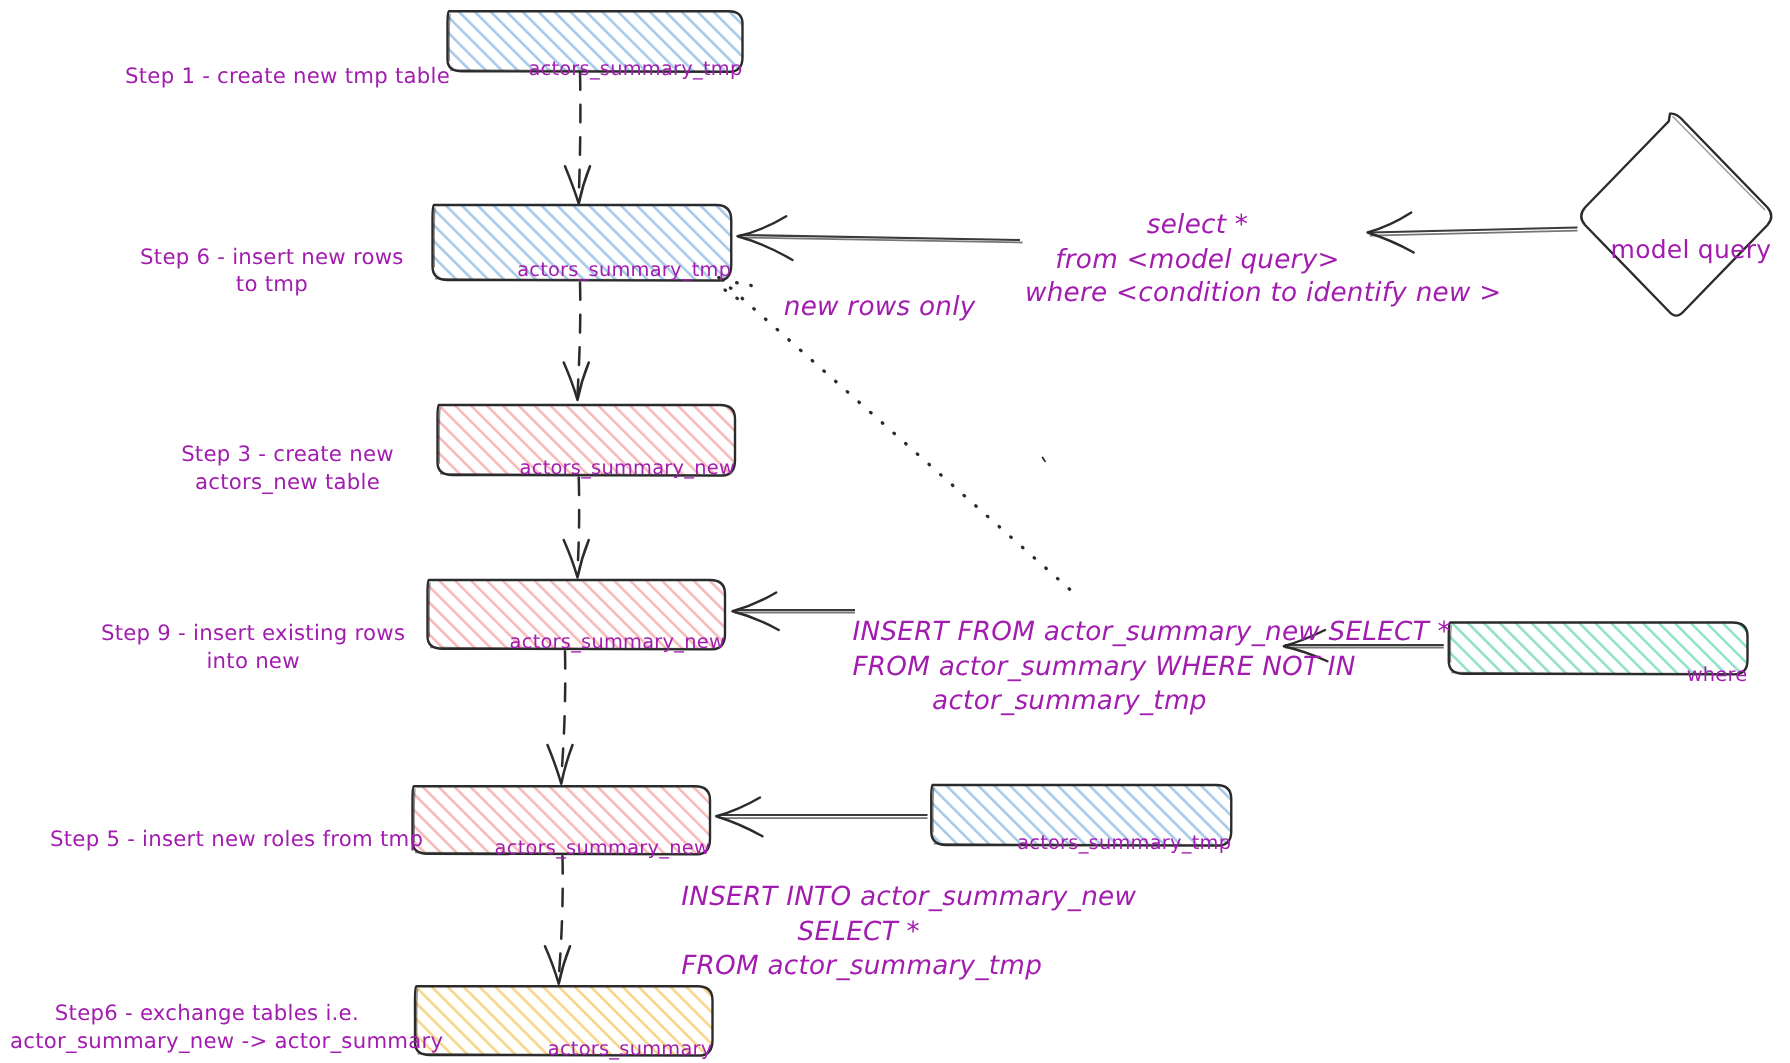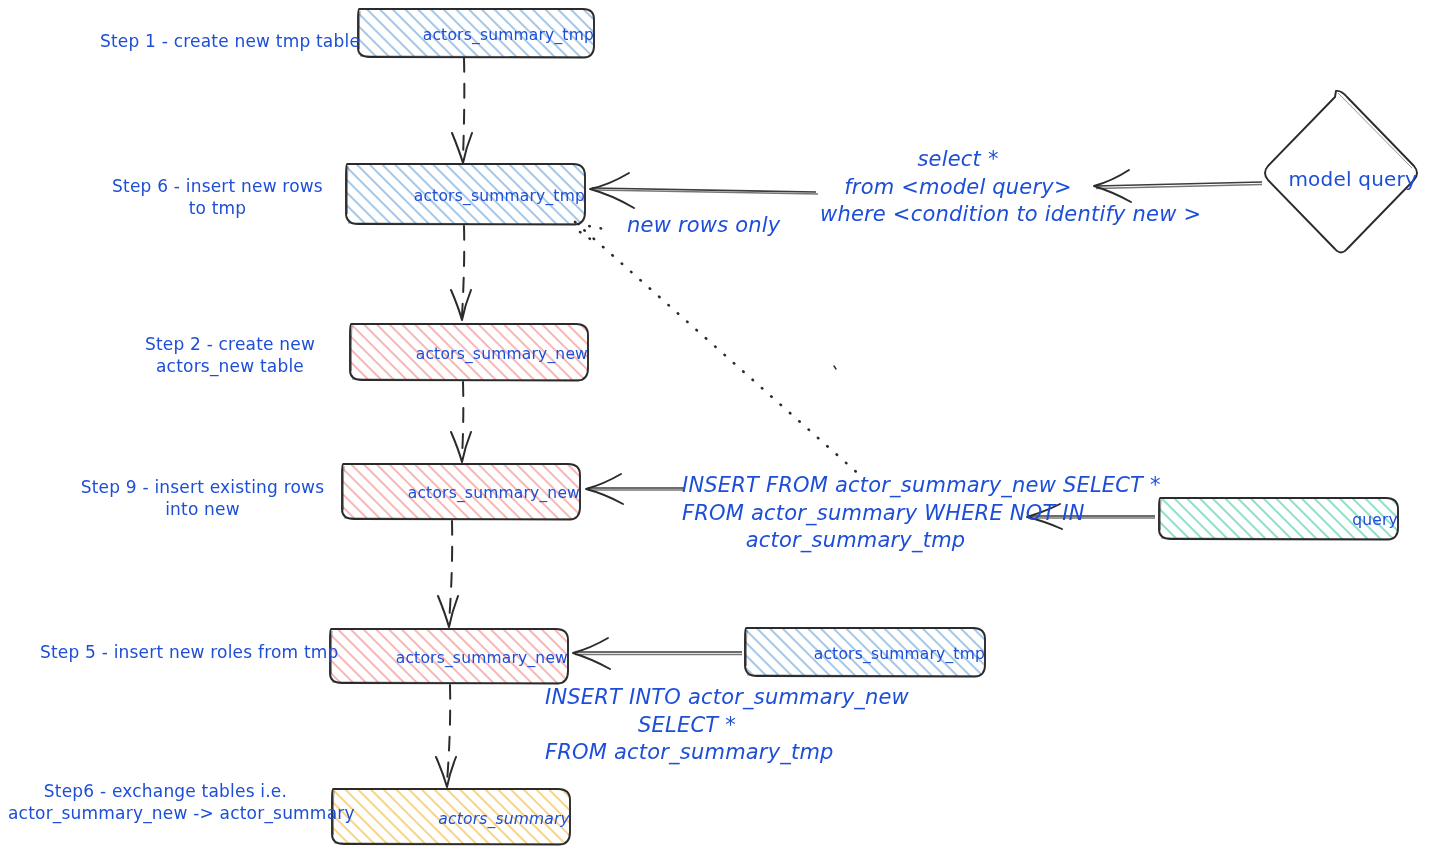--- a/index.html
+++ b/index.html
@@ -16,24 +16,25 @@
   }
   #canvas {
     position: absolute;
     left: 0; top: 0;
     width: 1432px;
     height: 850px;
   }
   .lbl {
     position: absolute;
     font-family: "DejaVu Sans", sans-serif;
-    color: #1d4ed8;
+    color: #a21caf;
     white-space: pre;
     line-height: 1.32;
     letter-spacing: 0.2px;
+    margin-top: 20px;
   }
   .step-label {
     font-size: 17px;
     text-align: center;
   }
   .node-label {
     font-size: 15.5px;
     text-align: right;
     width: 100%;
   }
@@ -173,36 +174,36 @@
   </g>
 
   <g>
     <path d="M834,366 l2,3" fill="none" stroke="#2b2b2b" stroke-width="1.4" stroke-linecap="round"></path>
   </g>
 </svg>
 
 <div class="lbl step-label" style="left:100px; top:30px; width:250px;">Step 1 - create new tmp table</div>
 <div class="lbl step-label" style="left:110px; top:175px; width:215px;">Step 6 - insert new rows
 to tmp</div>
-<div class="lbl step-label" style="left:130px; top:333px; width:200px;">Step 2 - create new
+<div class="lbl step-label" style="left:130px; top:333px; width:200px;">Step 3 - create new
 actors_new table</div>
 <div class="lbl step-label" style="left:80px; top:476px; width:245px;">Step 9 - insert existing rows
 into new</div>
 <div class="lbl step-label" style="left:40px; top:641px; width:275px;">Step 5 - insert new roles from tmp</div>
 <div class="lbl step-label" style="left:8px; top:780px; width:315px;">Step6 - exchange tables i.e.
 actor_summary_new -&gt; actor_summary</div>
 
 <div class="lbl node-label" style="left:358px; top:25px; width:236px;">actors_summary_tmp</div>
 <div class="lbl node-label" style="left:346px; top:186px; width:239px;">actors_summary_tmp</div>
 <div class="lbl node-label" style="left:350px; top:344px; width:238px;">actors_summary_new</div>
 <div class="lbl node-label" style="left:342px; top:483px; width:238px;">actors_summary_new</div>
 <div class="lbl node-label" style="left:330px; top:648px; width:238px;">actors_summary_new</div>
-<div class="lbl node-label" style="left:332px; top:809px; width:238px;font-style:italic;">actors_summary</div>
+<div class="lbl node-label" style="left:332px; top:809px; width:238px;">actors_summary</div>
 <div class="lbl node-label" style="left:1265px; top:166px; width:152px; font-size:20px;">model query</div>
-<div class="lbl node-label" style="left:1159px; top:510px; width:239px;">query</div>
+<div class="lbl node-label" style="left:1159px; top:510px; width:239px;">where</div>
 <div class="lbl node-label" style="left:745px; top:644px; width:240px;">actors_summary_tmp</div>
 
 <div class="lbl edge-label" style="left:627px; top:212px; width:140px; text-align:left;">new rows only</div>
 <div class="lbl edge-label" style="left:820px; top:146px; width:276px; text-align:center;">select *
 from &lt;model query&gt;
 where &lt;condition to identify new &gt;</div>
 <div class="lbl edge-label" style="left:682px; top:472px; width:347px; text-align:center;">INSERT FROM actor_summary_new SELECT *
 FROM actor_summary WHERE NOT IN
 actor_summary_tmp</div>
 <div class="lbl edge-label" style="left:545px; top:684px; width:284px; text-align:center;">INSERT INTO actor_summary_new

